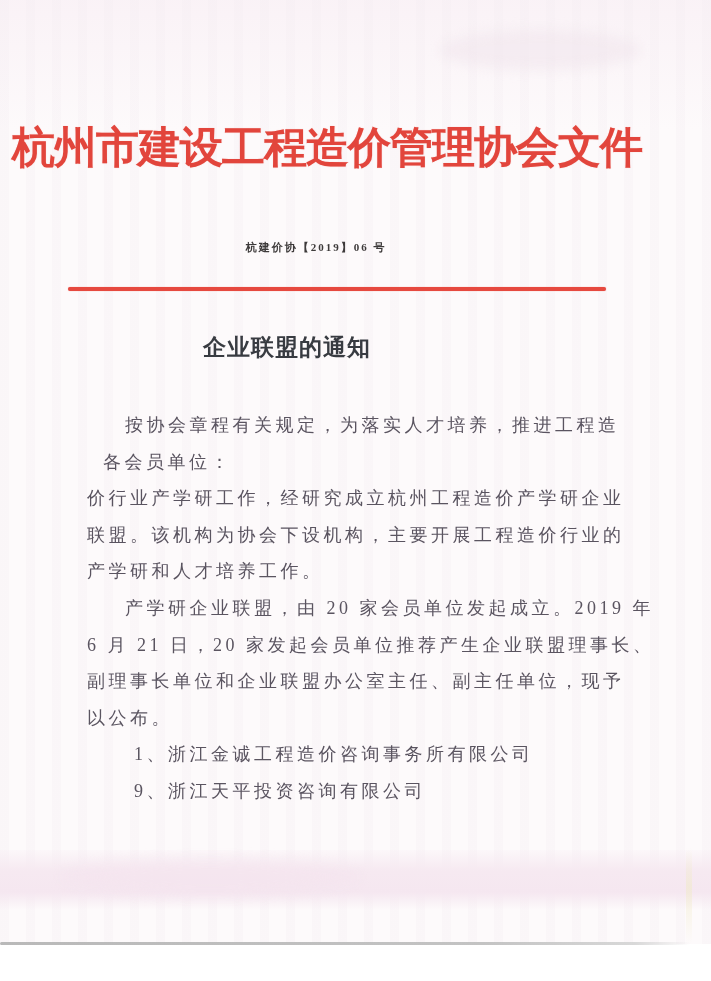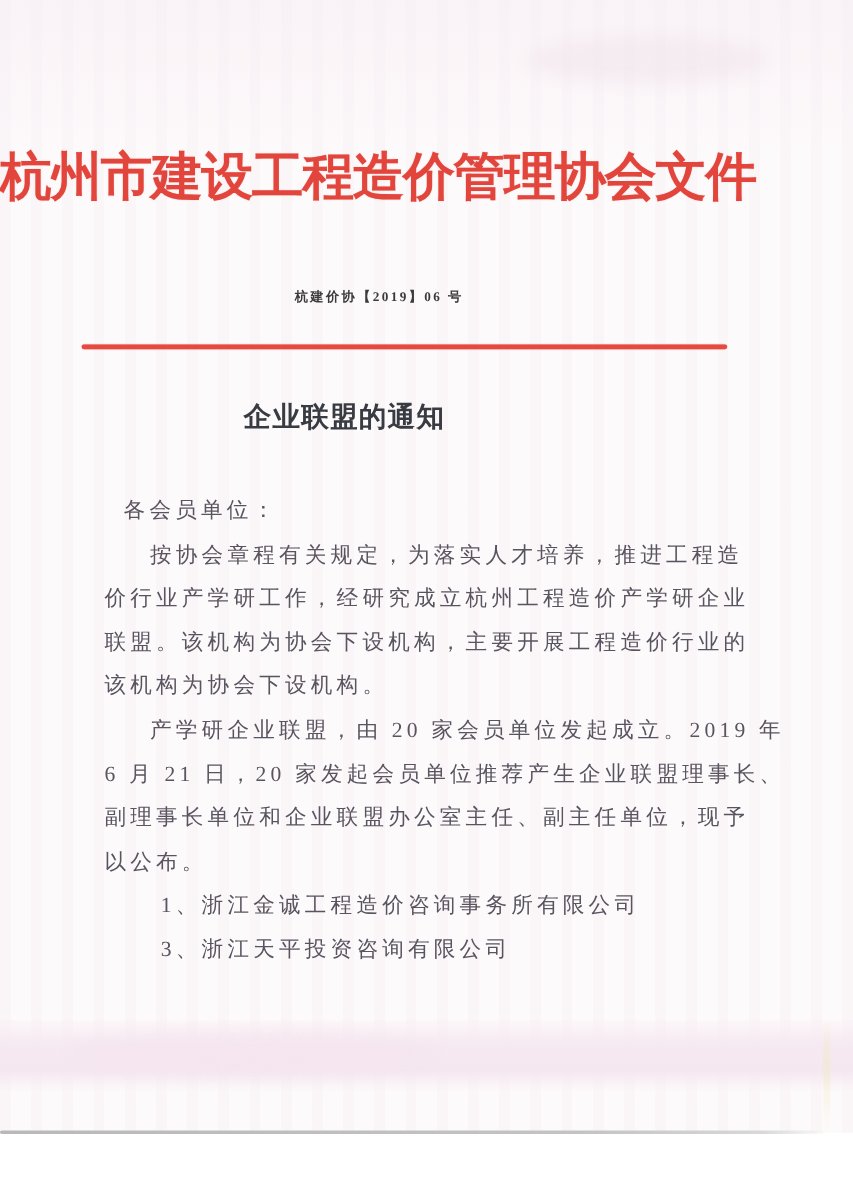--- a/index.html
+++ b/index.html
@@ -33,20 +33,21 @@
   }
   
   .org-title{
     position:absolute;left:0;top:119px;width:565px;
     text-align:center;
     font-family:"DejaVu Sans","Liberation Sans",sans-serif;
     font-size:43px;font-weight:bold;letter-spacing:-1px;
     color:#e2453c;
     text-shadow:0 0 1px rgba(226,69,60,0.35);
     white-space:nowrap;
+    padding-left:12px;
   }
   .doc-number{
     position:absolute;left:0;top:240px;width:632px;
     text-align:center;
     font-size:11px;font-weight:bold;letter-spacing:2px;
     color:#3d3a3a;white-space:nowrap;
   }
   .red-rule{
     position:absolute;left:68px;top:287px;width:538px;height:4px;
     background:#e6493f;border-radius:2px;
@@ -85,31 +86,31 @@
 
   <div class="doc-number">杭建价协【2019】06 号</div>
 
   <div class="red-rule"></div>
 
   <div class="notice-title">
     <div class="t-line">企业联盟的通知</div>
   </div>
 
   <div class="body-block">
+    <div class="body-line ind-b">按协会章程有关规定，为落实人才培养，推进工程造</div>
     <div class="body-line ind-a">各会员单位：</div>
-    <div class="body-line ind-b">按协会章程有关规定，为落实人才培养，推进工程造</div>
     <div class="body-line">价行业产学研工作，经研究成立杭州工程造价产学研企业</div>
     <div class="body-line">联盟。该机构为协会下设机构，主要开展工程造价行业的</div>
-    <div class="body-line">该机构为协会下设机构。</div>
+    <div class="body-line">产学研和人才培养工作。</div>
     <div class="body-line ind-b">产学研企业联盟，由 20 家会员单位发起成立。2019 年</div>
     <div class="body-line">6 月 21 日，20 家发起会员单位推荐产生企业联盟理事长、</div>
     <div class="body-line">副理事长单位和企业联盟办公室主任、副主任单位，现予</div>
     <div class="body-line">以公布。</div>
     <div class="body-line ind-c">1、浙江金诚工程造价咨询事务所有限公司</div>
-    <div class="body-line ind-c">3、浙江天平投资咨询有限公司</div>
+    <div class="body-line ind-c">9、浙江天平投资咨询有限公司</div>
   </div>
 
   <div class="band-bottom-pink"></div>
   <div class="smudge smudge-2"></div>
   <div class="right-edge-tint"></div>
 </div>
 
 <div class="page-bottom-shadow-line"></div>
 <div class="below-page"></div>
 

